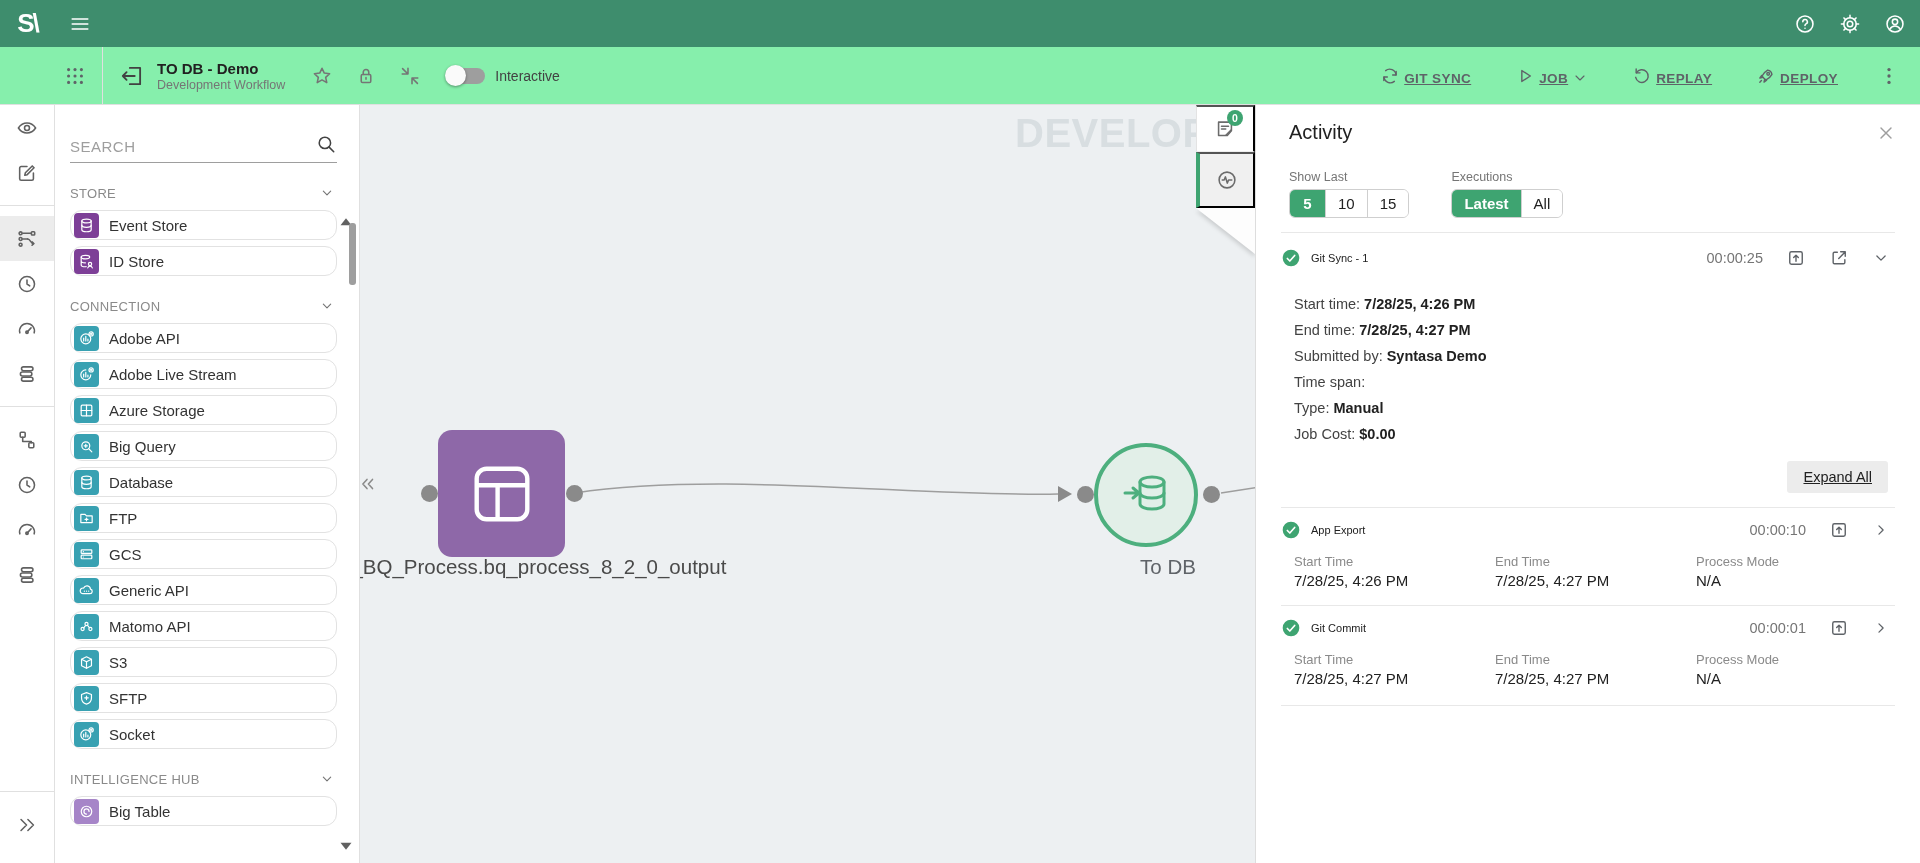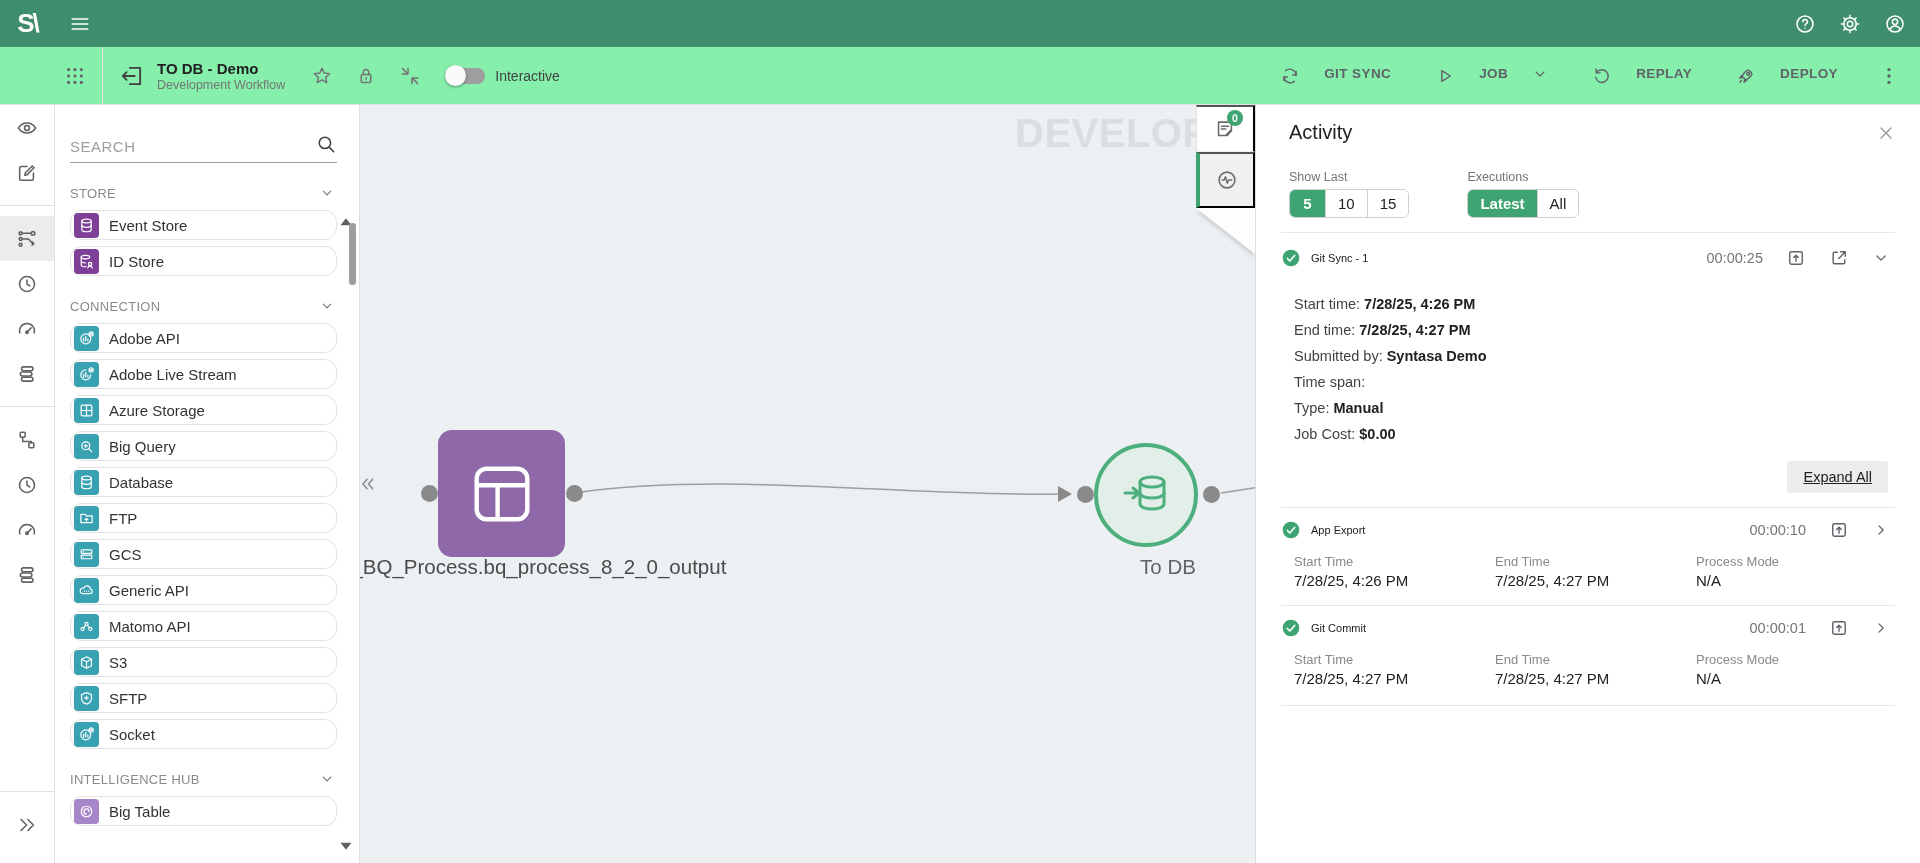--- a/index.html
+++ b/index.html
@@ -24,23 +24,23 @@
   .tb-title-block { margin-right:26px; }
   .tb-title { font-size:15px; font-weight:700; color:#212121; line-height:18px; }
   .tb-subtitle { font-size:12.5px; color:#757575; }
   .tb-mini { color:#757575; margin-right:22px; }
   .toggle { width:38px; height:16px; border-radius:8px; background:#9e9e9e; border:none;
     position:relative; margin:0 10px 0 4px; cursor:pointer; }
   .toggle .knob { position:absolute; left:-2px; top:-3px; width:21px; height:21px; border-radius:50%;
     background:#fafafa; box-shadow:0 1px 3px rgba(0,0,0,.4); }
   .toggle-label { font-size:14px; color:#424242; }
   .tb-actions { margin-left:auto; display:flex; align-items:center; gap:44px; }
-  .tb-action { display:inline-flex; align-items:flex-start; gap:24px; background:none; border:none;
+  .tb-action { display:inline-flex; align-items:flex-end; gap:4px; background:none; border:none;
     color:#5f6368; font-size:13.5px; font-weight:700; letter-spacing:.4px; cursor:pointer;
-    font-family:"Liberation Sans", sans-serif; }
+    font-family:"Liberation Sans", sans-serif;text-decoration:underline; }
   .tb-kebab { margin:0 20px 0 40px; color:#5f6368; }
 
   
   .main { position:absolute; top:105px; left:0; right:0; bottom:0; display:flex; }
 
   
   .rail { width:55px; border-right:1px solid #e0e0e0; background:#fff; display:flex;
     flex-direction:column; align-items:stretch; padding-bottom:16px; }
   .rail-slot { height:45px; display:flex; align-items:center; justify-content:center;
     color:#616161; background:none; border:none; cursor:pointer; }
@@ -100,21 +100,21 @@
     display:flex; align-items:center; justify-content:center; color:#6b6b6b; width:100%; cursor:pointer; }
   .strip-fold { display:block; filter:drop-shadow(0 3px 2px rgba(0,0,0,.15)); }
 
   
   .panel { width:665px; background:#fff; border-left:1px solid #ddd; display:flex;
     flex-direction:column; overflow:hidden; }
   .panel-header { display:flex; align-items:center; justify-content:space-between;
     padding:16px 24px 0 33px; }
   .panel-title { font-size:20px; font-weight:500; color:#212121; }
   .panel-close { color:#9e9e9e; }
-  .panel-controls { display:flex; gap:58px; padding:26px 0 0 33px; }
+  .panel-controls { display:flex; gap:42px; padding:26px 0 0 33px; }
   .ctl-label { font-size:12.5px; color:#757575; margin-bottom:5px; }
   .seg { display:inline-flex; border:1px solid #cfcfcf; border-radius:6px; overflow:hidden; height:29px; }
   .seg button { background:#fff; border:none; border-right:1px solid #cfcfcf; min-width:36px;
     padding:0 12px; font-size:15px; color:#212121; cursor:pointer;
     font-family:"Liberation Sans", sans-serif; }
   .seg button:last-child { border-right:none; }
   .seg button.active { background:var(--accent_green); color:#fff; font-weight:700; }
   .panel-divider { border:none; border-top:1px solid #e8e8e8; margin:14px 25px 0 25px; }
   .run-row { display:flex; align-items:center; gap:10px; padding:15px 30px 0 25px; }
   .run-name { font-size:11px; font-weight:400; color:#212121; }

